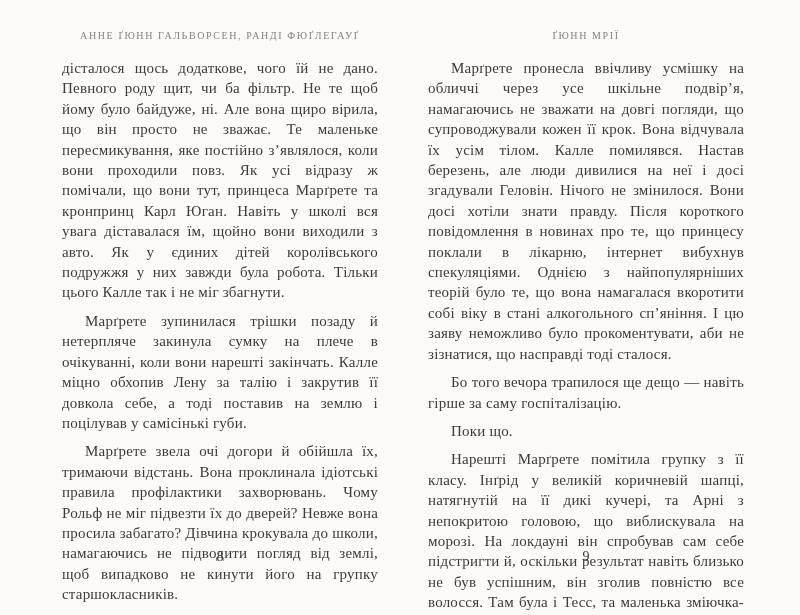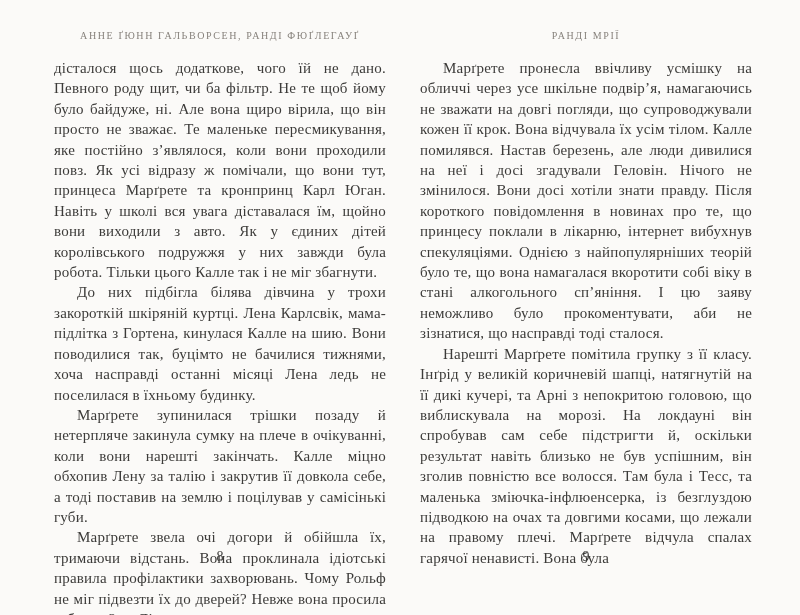--- a/index.html
+++ b/index.html
@@ -39,21 +39,21 @@
     margin-bottom: 0;
   }
   .body-text {
     margin-top: 17px;
     font-size: 15px;
     line-height: 20.4px;
     text-align: justify;
     letter-spacing: 0.2px;
   }
   .body-text p {
-    margin: 0;
+    margin: 8px;
     padding: 0;
   }
   .body-text p.indent { text-indent: 23px; }
   .page-number {
     position: absolute;
     top: 549px;
     width: 332px;
     text-align: center;
     font-size: 14px;
     color: var(--text);
@@ -63,30 +63,31 @@
 </style>
 </head>
 <body>
 
 <div class="spread">
 
   <div class="page-col left">
     <div class="running-header">АННЕ ҐЮНН ГАЛЬВОРСЕН, РАНДІ ФЮҐЛЕГАУҐ</div>
     <div class="body-text">
       <p>дісталося щось додаткове, чого їй не дано. Певного роду щит, чи ба фільтр. Не те щоб йому було байдуже, ні. Але вона щиро вірила, що він просто не зважає. Те маленьке пересмикування, яке постійно з’являлося, коли вони проходили повз. Як усі відразу ж помічали, що вони тут, принцеса Марґрете та кронпринц Карл Юган. Навіть у школі вся увага діставалася їм, щойно вони виходили з авто. Як у єдиних дітей королівського подружжя у них завжди була робота. Тільки цього Калле так і не міг збагнути.</p>
-      <p class="indent">До них підбігла білява дівчина у трохи закороткій шкіряній куртці. Лена Карлсвік, мама-підлітка з Гортена, кинулася Калле на шию. Вони поводилися так, буцімто не бачилися тижнями, хоча насправді останні місяці Лена ледь не поселилася в їхньому будинку.</p>
       <p class="indent">Марґрете зупинилася трішки позаду й нетерпляче закинула сумку на плече в очікуванні, коли вони нарешті закінчать. Калле міцно обхопив Лену за талію і закрутив її довкола себе, а тоді поставив на землю і поцілував у самісінькі губи.</p>
       <p class="indent">Марґрете звела очі догори й обійшла їх, тримаючи відстань. Вона проклинала ідіотські правила профілактики захворювань. Чому Рольф не міг підвезти їх до дверей? Невже вона просила забагато? Дівчина крокувала до школи, намагаючись не підводити погляд від землі, щоб випадково не кинути його на групку старшокласників.</p>
     </div>
   </div>
 
   <div class="page-col right">
-    <div class="running-header">РАНДІ МРІЇ</div>
+    <div class="running-header">ҐЮНН МРІЇ</div>
     <div class="body-text">
       <p class="indent">Марґрете пронесла ввічливу усмішку на обличчі через усе шкільне подвір’я, намагаючись не зважати на довгі погляди, що супроводжували кожен її крок. Вона відчувала їх усім тілом. Калле помилявся. Настав березень, але люди дивилися на неї і досі згадували Геловін. Нічого не змінилося. Вони досі хотіли знати правду. Після короткого повідомлення в новинах про те, що принцесу поклали в лікарню, інтернет вибухнув спекуляціями. Однією з найпопулярніших теорій було те, що вона намагалася вкоротити собі віку в стані алкогольного сп’яніння. І цю заяву неможливо було прокоментувати, аби не зізнатися, що насправді тоді сталося.</p>
+      <p class="indent">Бо того вечора трапилося ще дещо — навіть гірше за саму госпіталізацію.</p>
+      <p class="indent">Поки що.</p>
       <p class="indent">Нарешті Марґрете помітила групку з її класу. Інґрід у великій коричневій шапці, натягнутій на її дикі кучері, та Арні з непокритою головою, що виблискувала на морозі. На локдауні він спробував сам себе підстригти й, оскільки результат навіть близько не був успішним, він зголив повністю все волосся. Там була і Тесс, та маленька зміючка-інфлюенсерка, із безглуздою підводкою на очах та довгими косами, що лежали на правому плечі. Марґрете відчула спалах гарячої ненависті. Вона була</p>
     </div>
   </div>
 
   <div class="page-number left">8</div>
 
   <div class="page-number right">9</div>
 
 </div>
 

